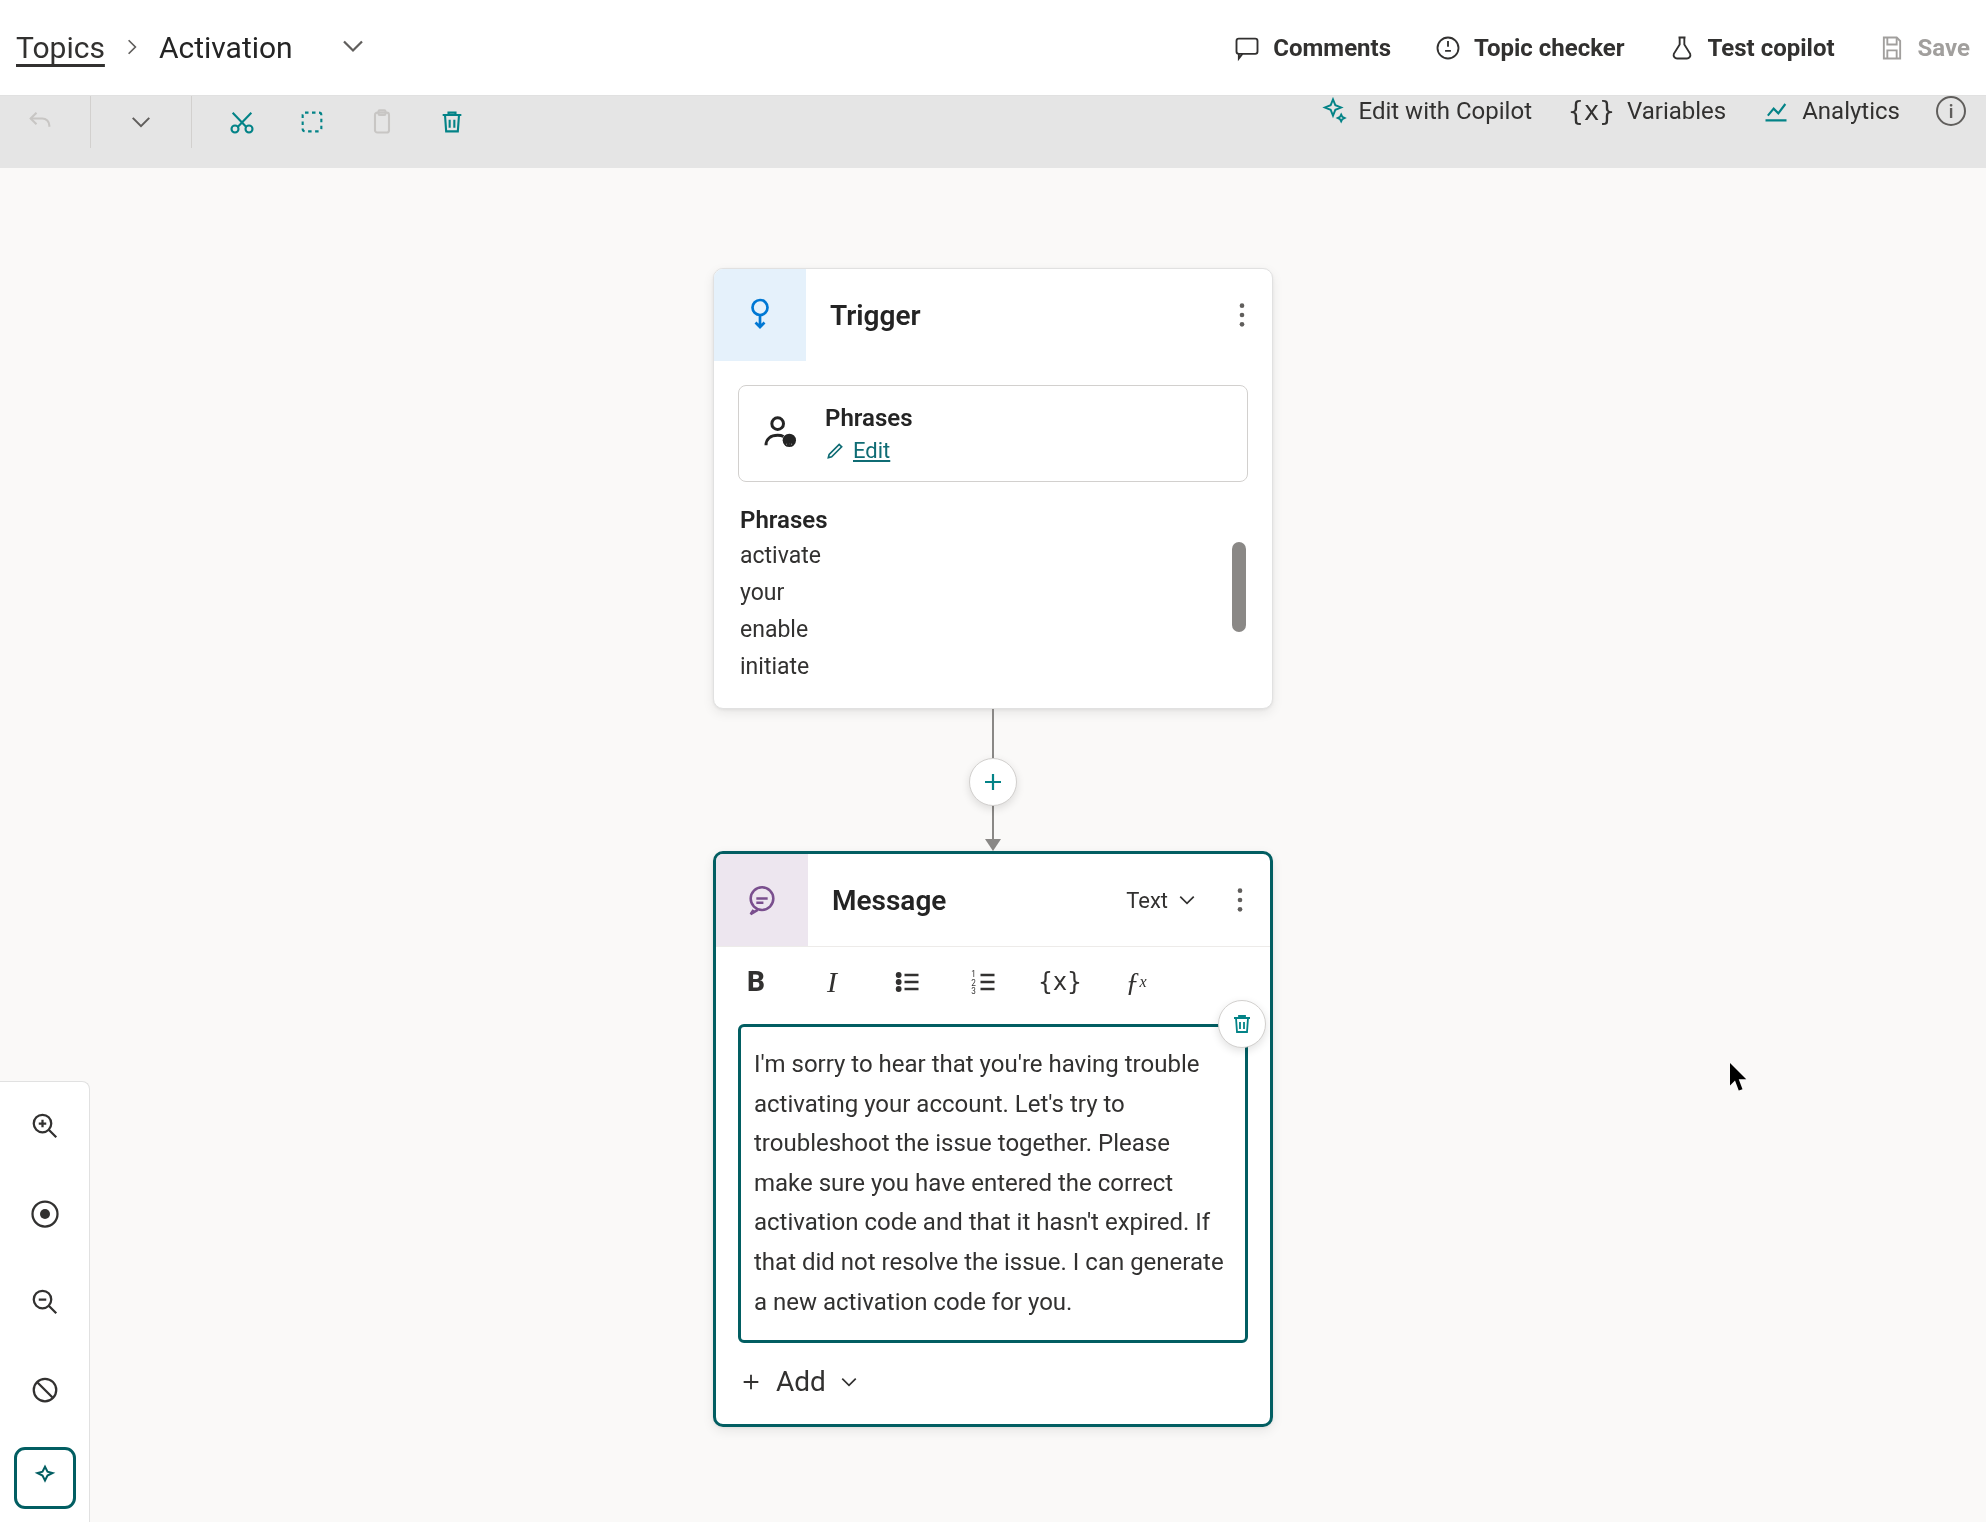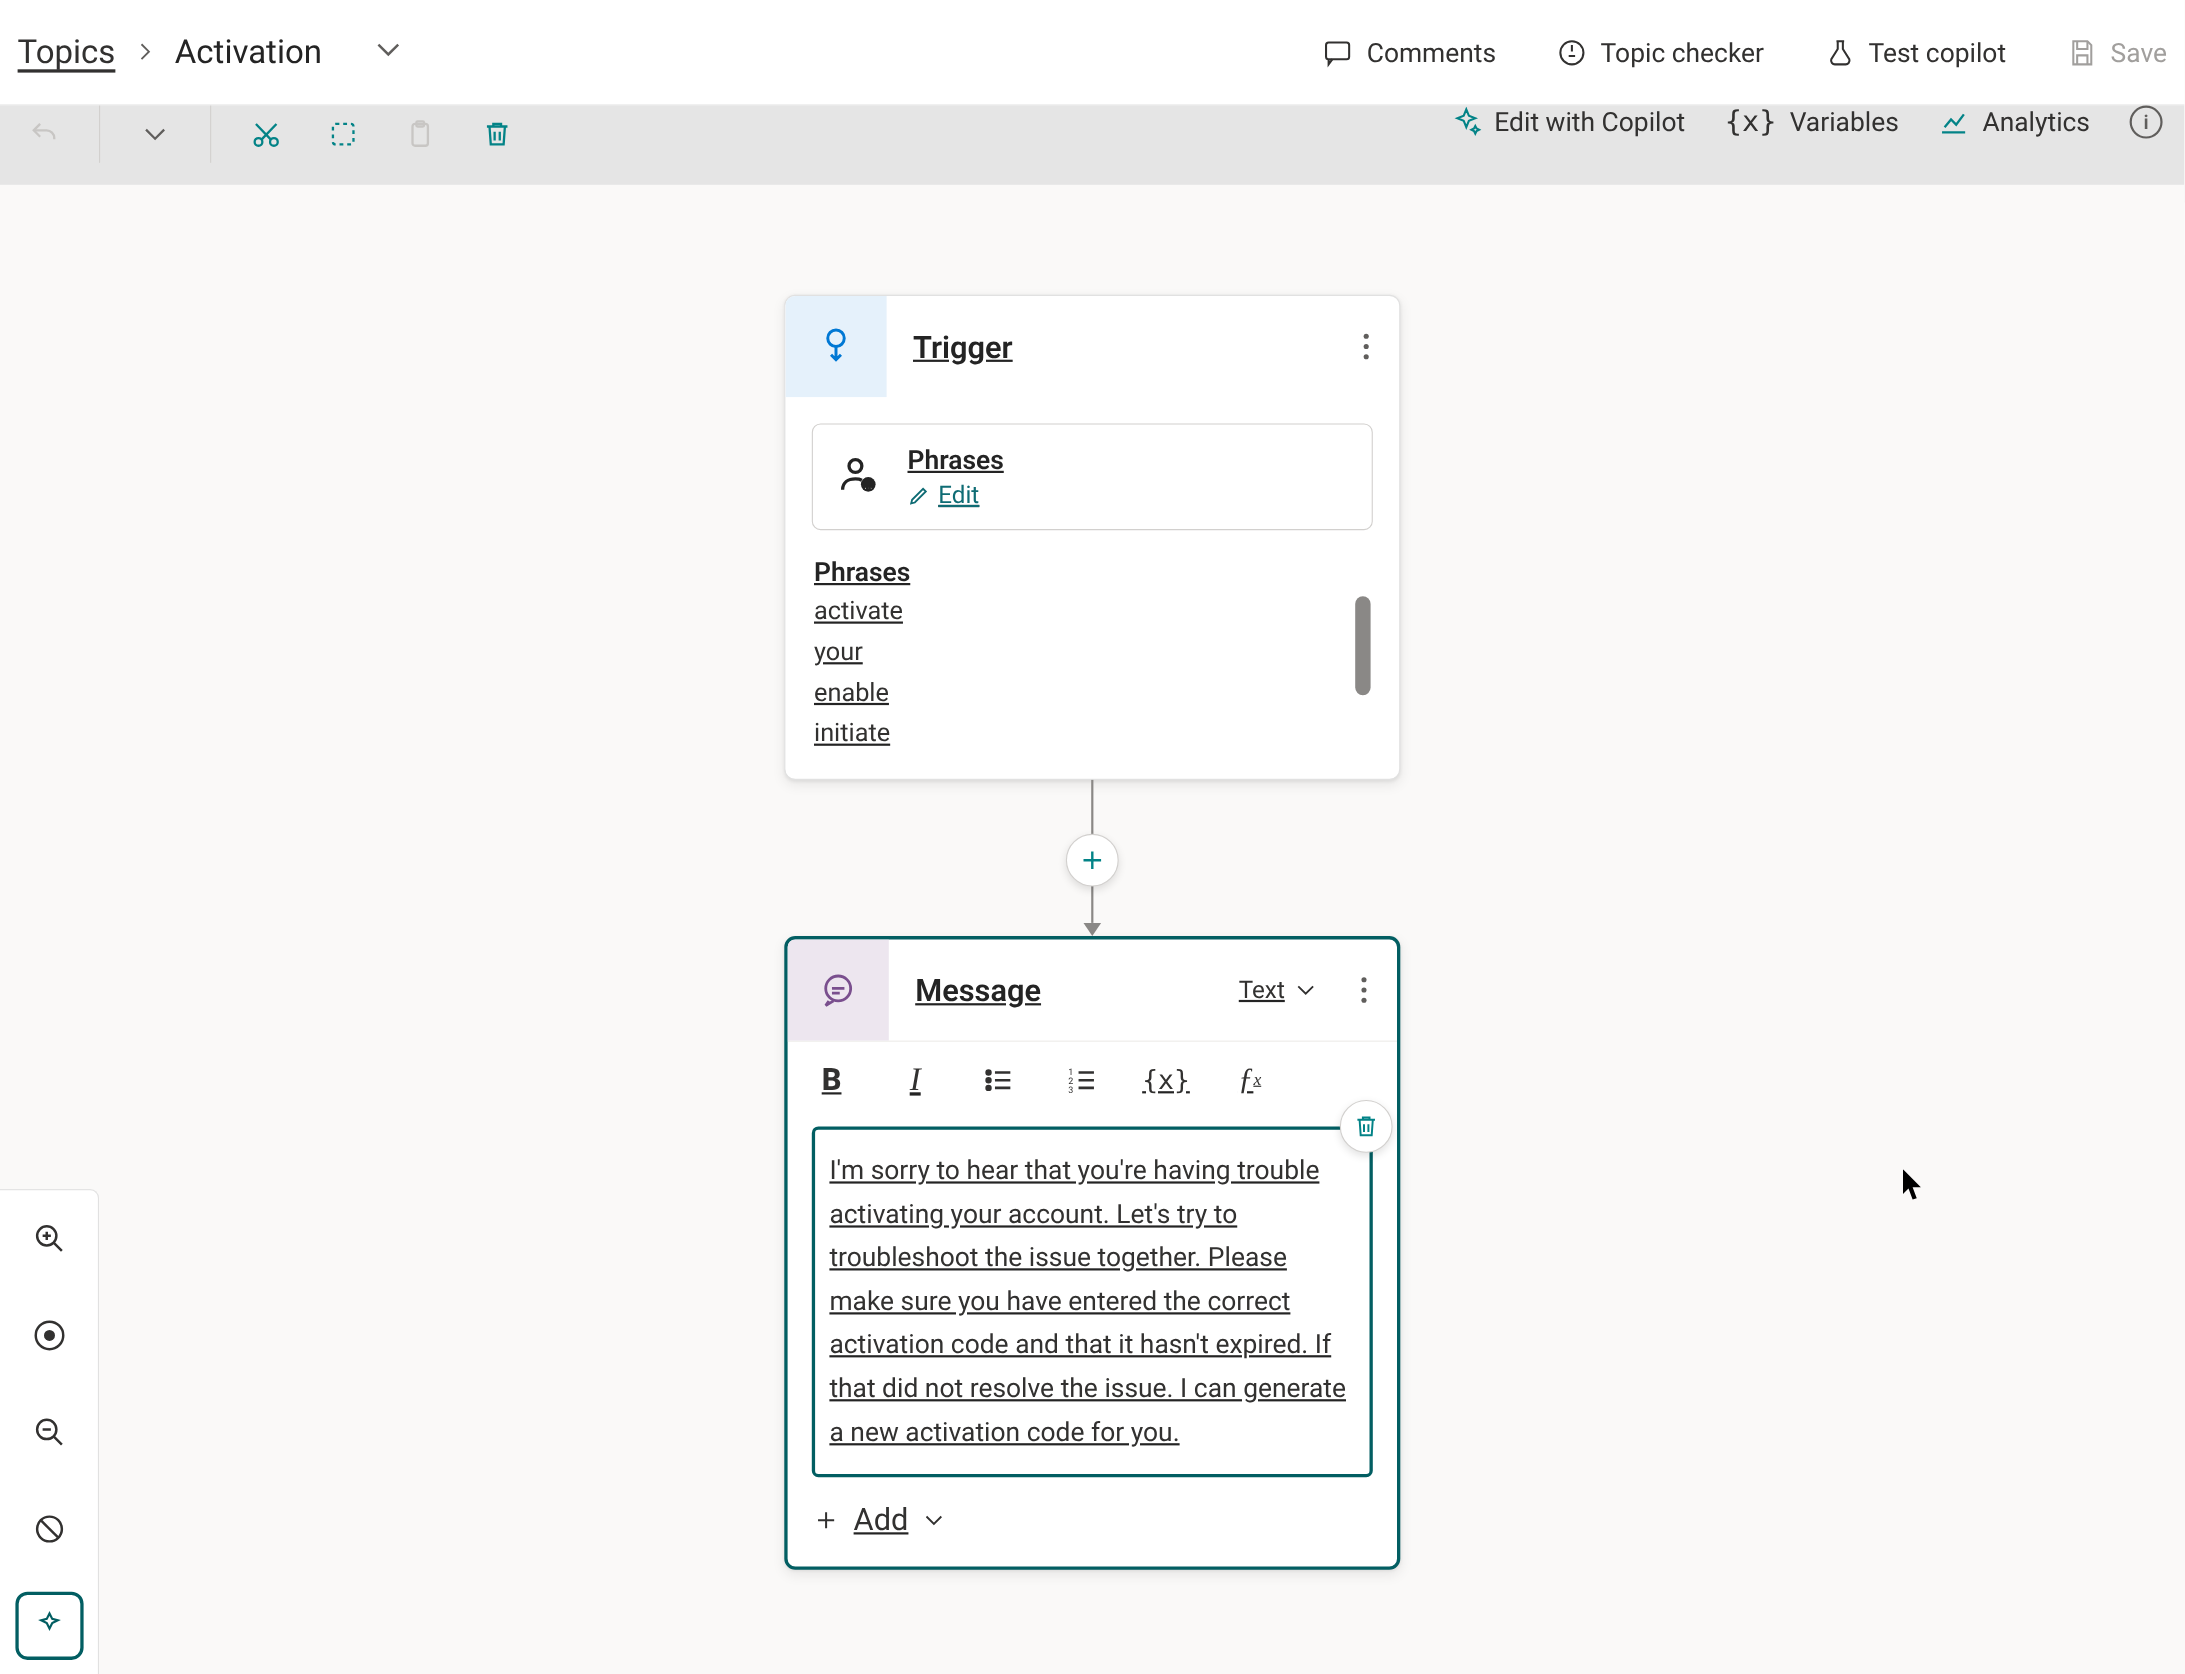--- a/index.html
+++ b/index.html
@@ -31,21 +31,22 @@
     text-underline-offset: 6px;
     cursor: pointer;
   }
   .breadcrumb-chevron { color: #605e5c; font-size: 24px; }
   .breadcrumb-current { font-weight: 400; color: #242424; }
   .dropdown-chevron { margin-left: 30px; color: #605e5c; cursor: pointer; }
   .title-spacer { flex: 1; }
   .title-actions {
     display: flex;
     align-items: center;
-    gap: 55px;
+    gap: 43px;
+    font-weight: bold;
   }
   .title-action {
     display: flex;
     align-items: center;
     gap: 12px;
     font-size: 24px;
     color: #323130;
     cursor: pointer;
   }
   .title-action.disabled { color: #a19f9d; cursor: default; }
@@ -122,21 +123,20 @@
   }
 
   
   .node {
     width: 560px;
     background: #ffffff;
     border-radius: 10px;
     box-shadow: 0 4px 12px rgba(0,0,0,0.08), 0 1px 3px rgba(0,0,0,0.06);
     overflow: hidden;
     border: 1px solid #e1e1e1;
-    text-decoration: underline;
   }
   .node-header {
     display: flex;
     align-items: center;
     height: 92px;
   }
   .node-icon-block {
     width: 92px;
     height: 92px;
     display: flex;

